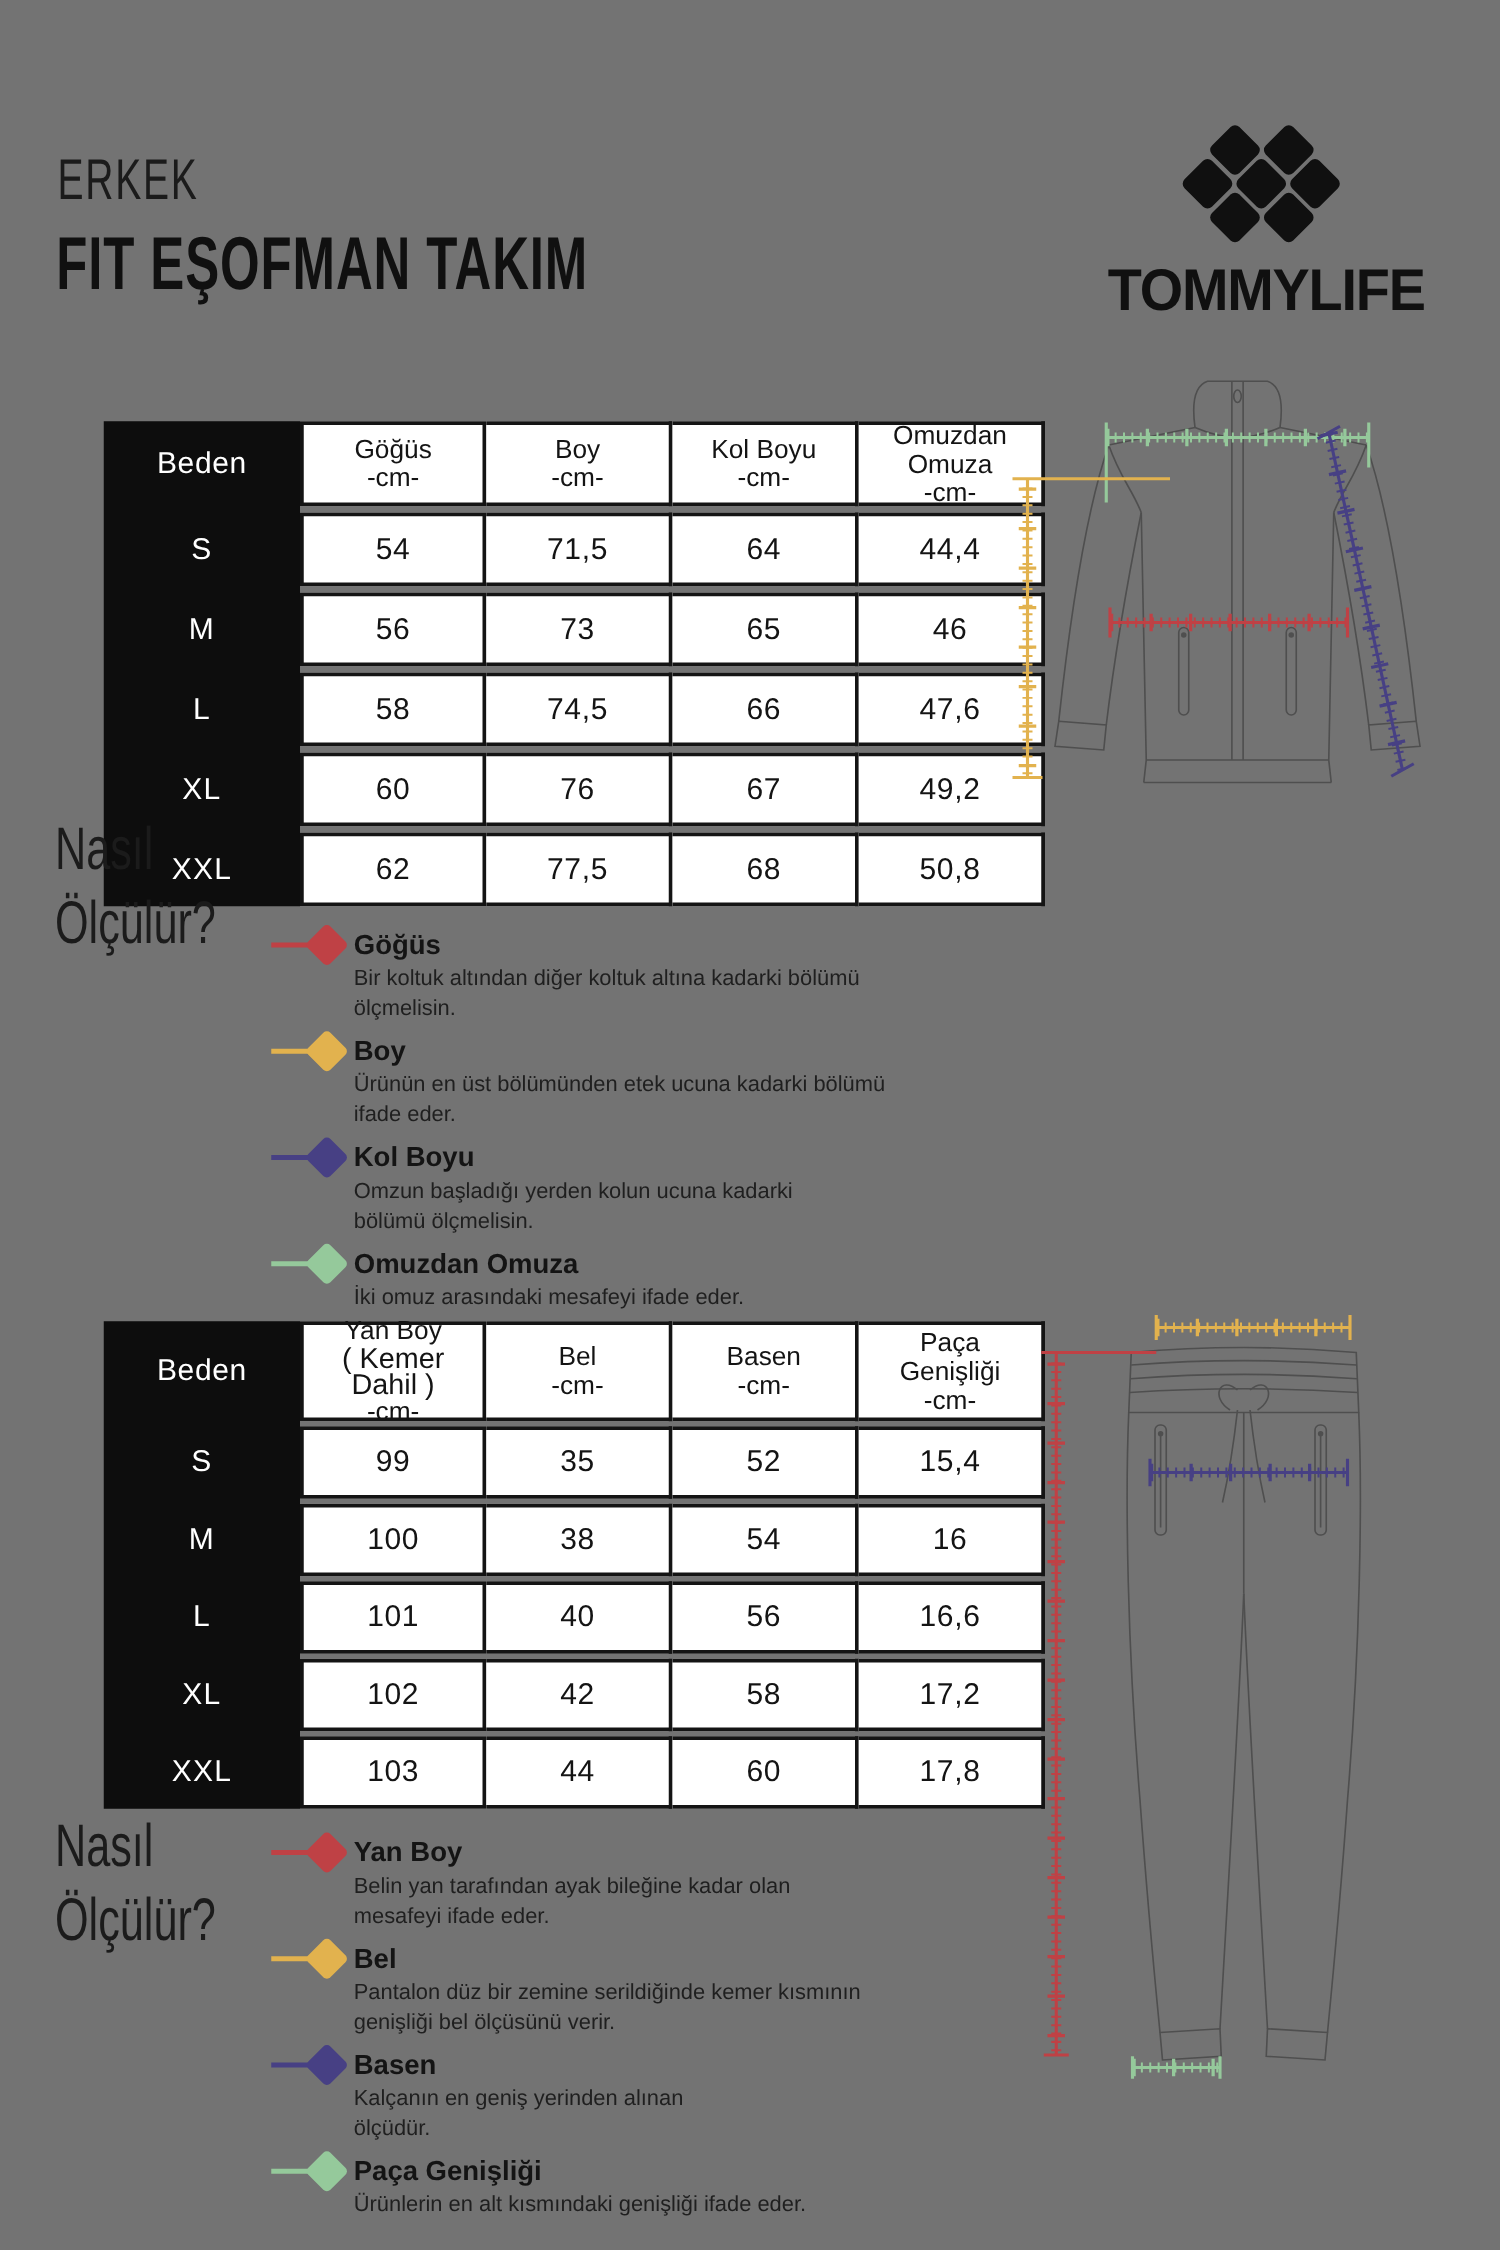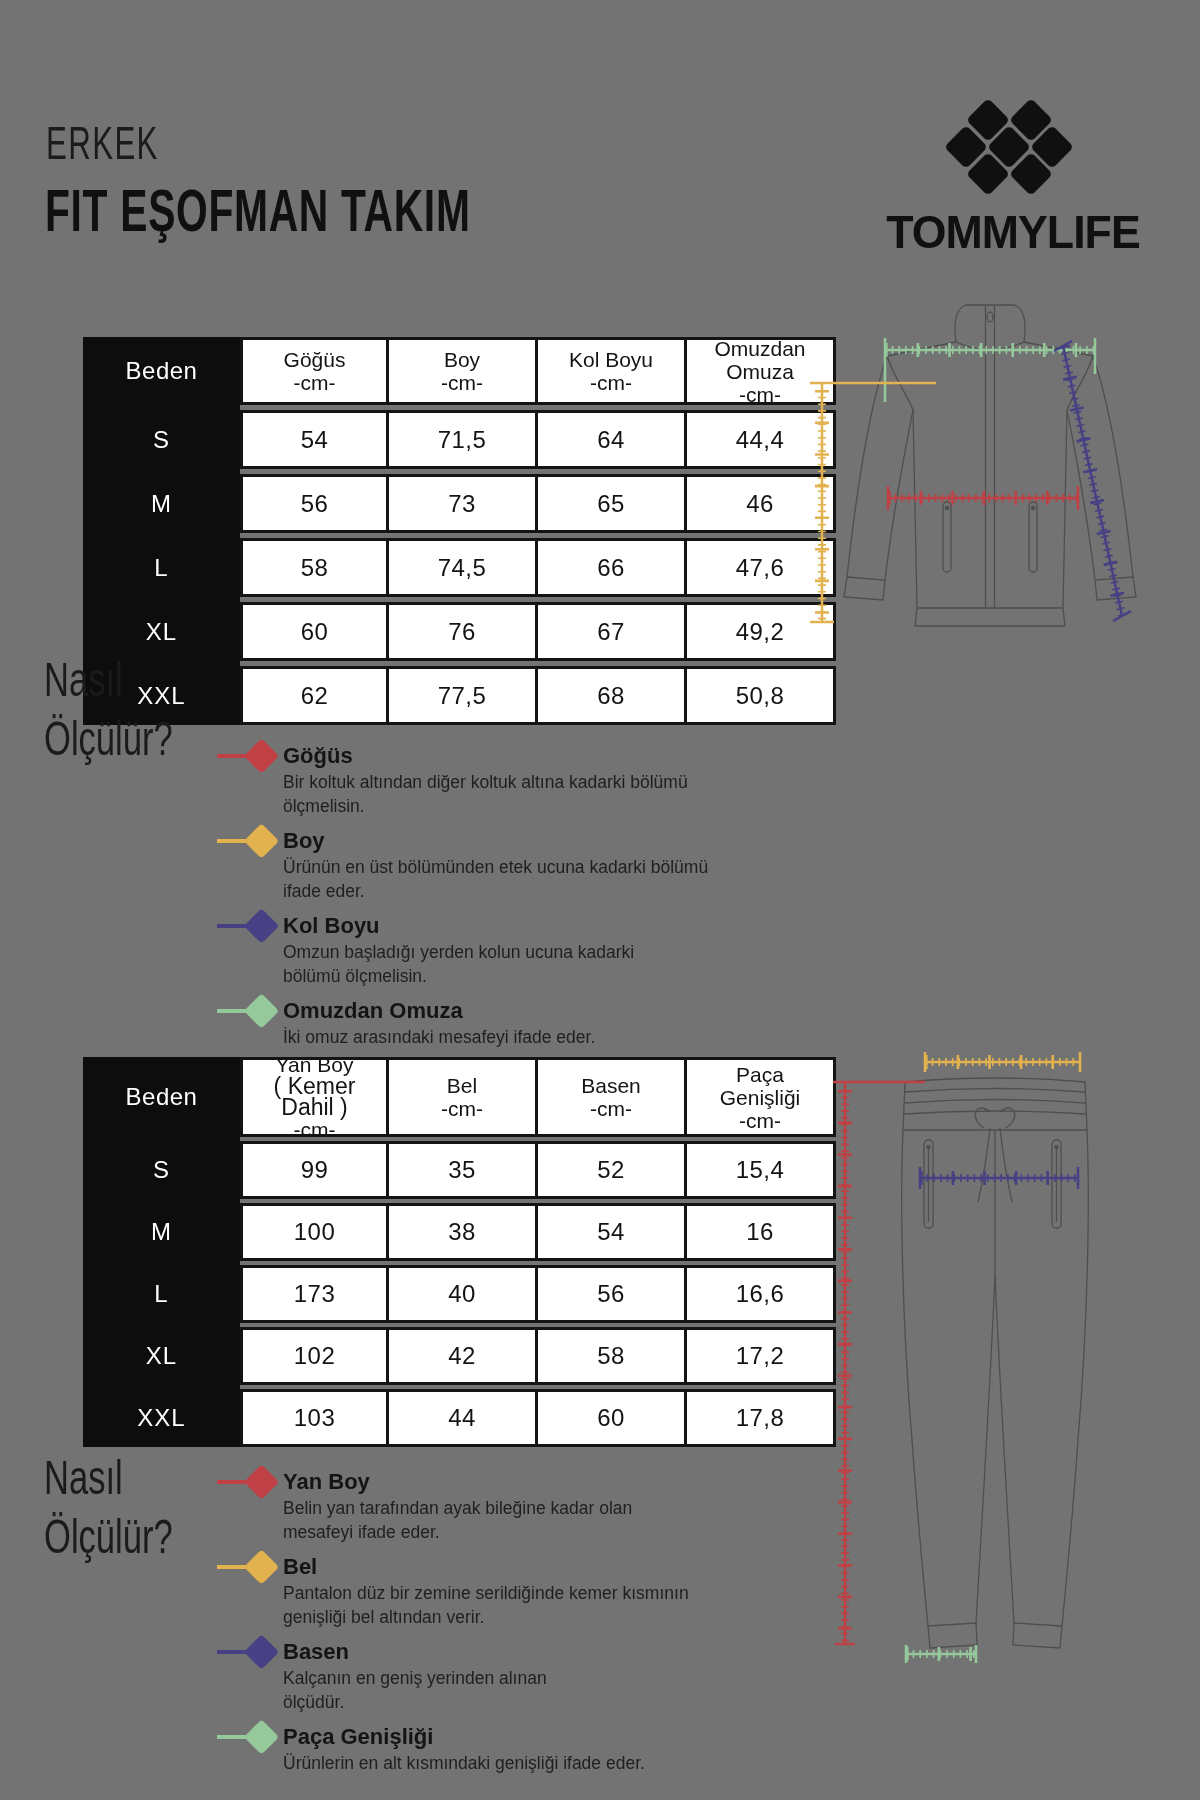--- a/index.html
+++ b/index.html
@@ -256,21 +256,21 @@
     </div>
     <div class="srow">
       <div class="cell size-col">M</div>
       <div class="cell vcell first">100</div>
       <div class="cell vcell">38</div>
       <div class="cell vcell">54</div>
       <div class="cell vcell">16</div>
     </div>
     <div class="srow">
       <div class="cell size-col">L</div>
-      <div class="cell vcell first">173</div>
+      <div class="cell vcell first">101</div>
       <div class="cell vcell">40</div>
       <div class="cell vcell">56</div>
       <div class="cell vcell">16,6</div>
     </div>
     <div class="srow">
       <div class="cell size-col">XL</div>
       <div class="cell vcell first">102</div>
       <div class="cell vcell">42</div>
       <div class="cell vcell">58</div>
       <div class="cell vcell">17,2</div>
@@ -293,21 +293,21 @@
     <div class="litem">
       <span class="marker" style="background: rgb(191, 65, 69);"></span>
       <div class="ltitle">Yan Boy</div>
       <div class="lline">Belin yan tarafından ayak bileğine kadar olan</div>
       <div class="lline">mesafeyi ifade eder.</div>
     </div>
     <div class="litem">
       <span class="marker" style="background: rgb(226, 178, 78);"></span>
       <div class="ltitle">Bel</div>
       <div class="lline">Pantalon düz bir zemine serildiğinde kemer kısmının</div>
-      <div class="lline">genişliği bel altından verir.</div>
+      <div class="lline">genişliği bel ölçüsünü verir.</div>
     </div>
     <div class="litem">
       <span class="marker" style="background: rgb(71, 64, 132);"></span>
       <div class="ltitle">Basen</div>
       <div class="lline">Kalçanın en geniş yerinden alınan</div>
       <div class="lline">ölçüdür.</div>
     </div>
     <div class="litem">
       <span class="marker" style="background: rgb(149, 201, 155);"></span>
       <div class="ltitle">Paça Genişliği</div>

